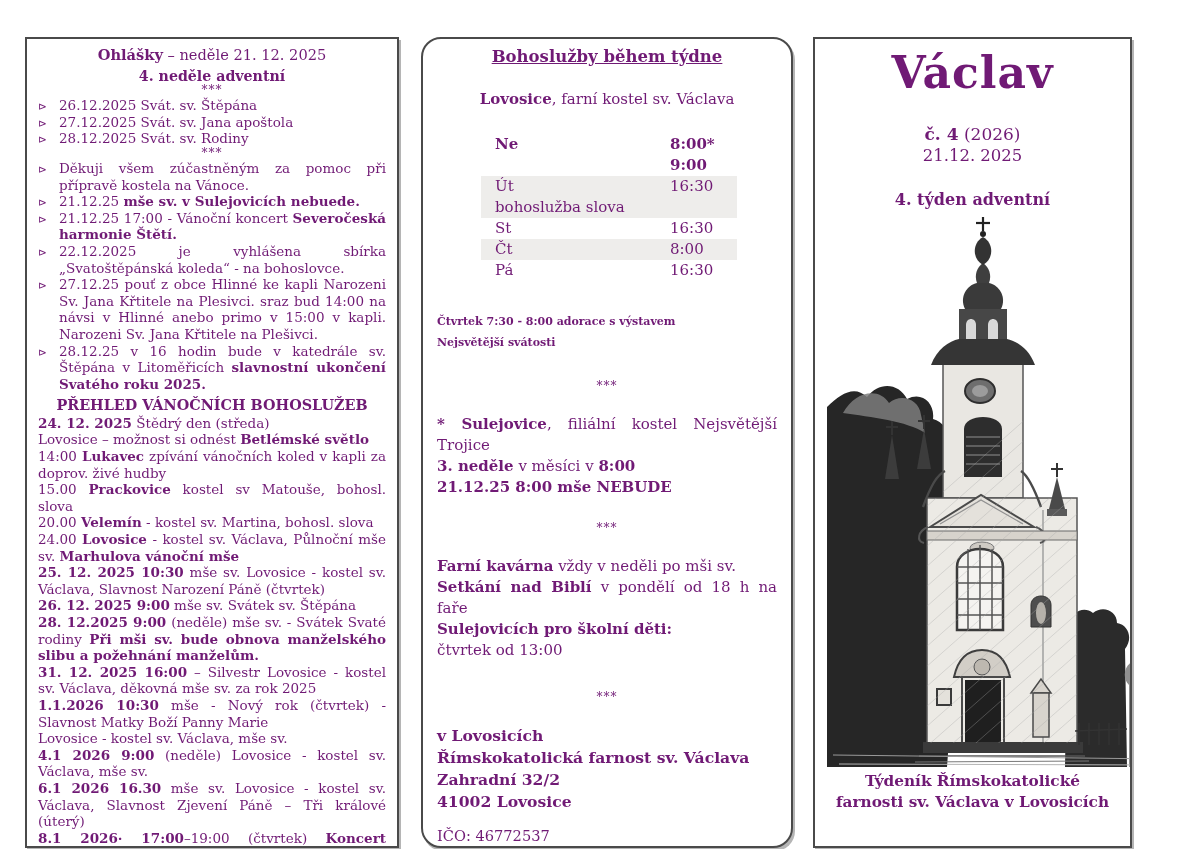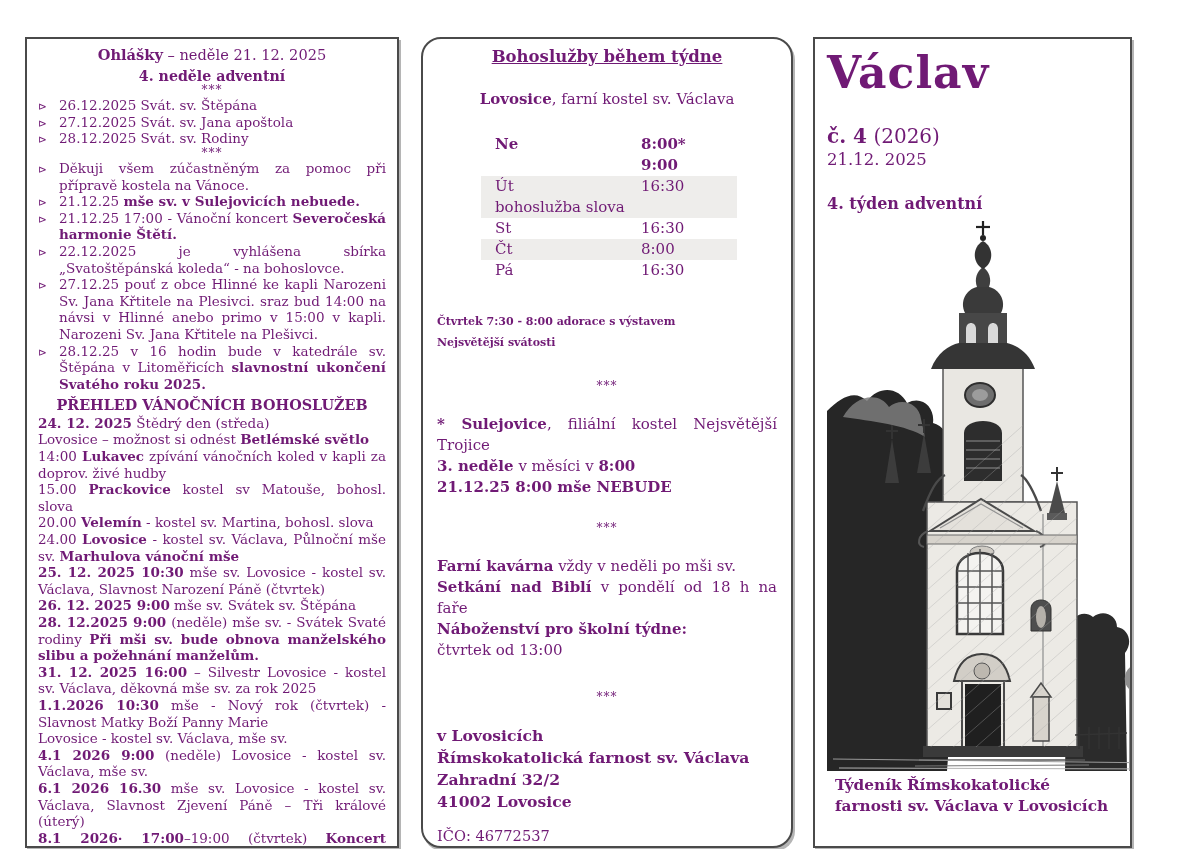--- a/index.html
+++ b/index.html
@@ -2,52 +2,52 @@
 <html><head>
 <meta charset="utf-8">
 <style>
   html,body{margin:0;padding:0;background:#ffffff;}
   .page{position:relative;width:1200px;height:849px;background:#ffffff;
         font-family:"DejaVu Serif","Liberation Serif",serif;color:#701a75;overflow:hidden;margin-top:20px;}
   .panel{position:absolute;top:17px;height:811px;border:2px solid #4a4a4a;background:#fff;
          box-sizing:border-box;overflow:hidden;box-shadow:2px 3px 0 #b5b5b5;}
   .p1{left:25px;width:374px;padding:5px 11px 0;font-size:13.5px;line-height:16.6px;}
   .p2{left:421px;width:372px;padding:8px 14px 0;font-size:15px;line-height:20px;text-align:center;border-radius:20px;}
-  .p3{left:813px;width:319px;padding:4px 12px 0;}
+  .p3{left:813px;width:319px;padding:4px 12px 0;text-align:center;}
   .bold{font-weight:bold;}
   b{font-weight:bold;}
   
   .c1-head{font-size:14.6px;margin-top:3px;text-align:center;}
   .c1-sub{font-size:14.2px;font-weight:bold;text-align:center;margin-top:4px;}
   .stars{text-align:center;font-size:12px;line-height:13px;letter-spacing:1px;}
   .bullet{display:flex;text-align:justify;}
   .marker{flex:0 0 21px;font-family:"DejaVu Sans","Liberation Sans",sans-serif;
           font-size:10.5px;transform:translateY(1px);}
   .btext{flex:1;}
   .c1-title{font-size:14.4px;font-weight:bold;text-align:center;margin:5px 0 1px;}
   .pline{text-align:justify;}
   
   .p2-title{font-weight:bold;font-size:16.5px;text-decoration:underline;margin-top:8px;}
   .p2-sub{margin-top:22px;}
   .sched{margin:25px 40px 0 44px;text-align:left;}
-  .srow{display:flex;line-height:21px;padding-left:14px;}
+  .srow{display:flex;line-height:21px;padding-left:14px;gap:29px;}
   .srow.shaded{background:#eeedeb;}
   .sday{width:146px;}
   .stime{flex:1;}
   .adoration{margin-top:30px;font-size:11px;line-height:21px;font-weight:bold;}
   .s1{margin-top:27px;}
   .s2{margin-top:24px;}
   .s3{margin-top:30px;}
   .sule{margin-top:21px;line-height:21px;}
   .community{margin-top:21px;line-height:21px;}
   .parish{margin-top:21px;line-height:21px;font-size:15.6px;}
   .contacts{margin-top:13px;line-height:19px;font-size:14.6px;}
   
   .masthead{font-size:44px;font-weight:bold;margin-top:4px;letter-spacing:1px;}
-  .issue{font-size:20px;margin-top:26px;}
+  .issue{font-size:17px;margin-top:26px;}
   .issue-date{font-size:16.5px;margin-top:2px;}
   .week{font-size:16px;font-weight:bold;margin-top:25px;}
   .church{margin-top:6px;height:552px;}
   .p3-footer{font-size:15.3px;font-weight:bold;line-height:21px;margin-top:4px;padding:0 8px;}
 </style>
 </head>
 <body>
 
 <div class="page">
 
@@ -156,21 +156,21 @@
     <div class="stars s1">***</div>
     <div class="sule">
         <div class="pline"><b>* Sulejovice</b>, filiální kostel Nejsvětější Trojice</div>
         <div class="pline"><b>3. neděle</b> v měsíci v <b>8:00</b></div>
         <div class="pline"><b>21.12.25 8:00 mše NEBUDE</b></div>
       </div>
     <div class="stars s2">***</div>
     <div class="community">
         <div class="pline"><b>Farní kavárna</b> vždy  v neděli po mši sv.</div>
         <div class="pline"><b>Setkání nad Biblí</b> v pondělí  od  18 h na faře</div>
-        <div class="pline"><b>Náboženství pro školní týdne:</b></div>
+        <div class="pline"><b>Sulejovicích pro školní děti:</b></div>
         <div class="pline">čtvrtek od 13:00</div>
       </div>
     <div class="stars s3">***</div>
     <div class="parish">
         <div class="pline"><b>v Lovosicích</b></div>
         <div class="pline"><b>Římskokatolická farnost sv. Václava</b></div>
         <div class="pline"><b>Zahradní 32/2</b></div>
         <div class="pline"><b>41002 Lovosice</b></div>
       </div>
     <div class="contacts">

